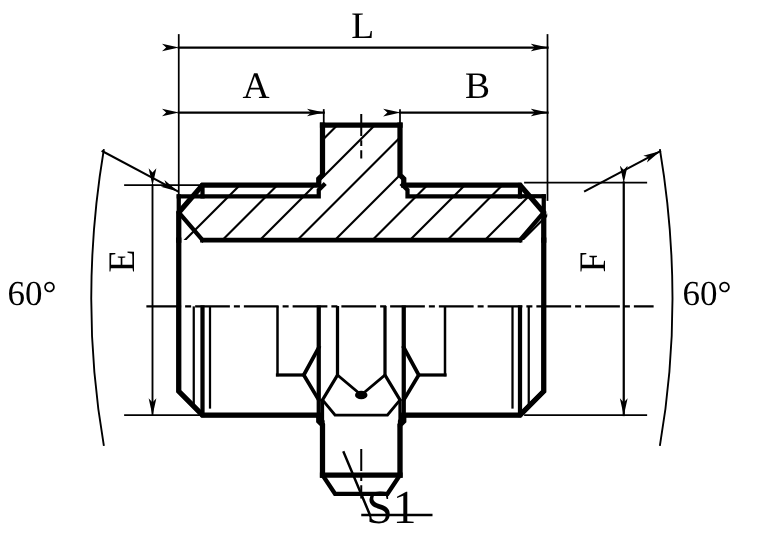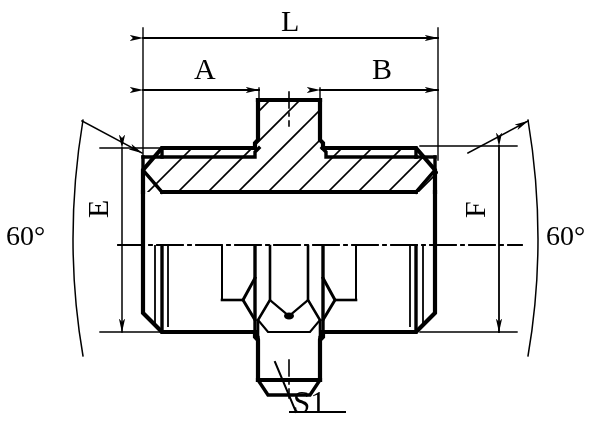--- a/index.html
+++ b/index.html
@@ -19,21 +19,21 @@
     line-height:1;
     user-select:none;
   }
   .lbl-L{left:281px;top:6px;font-size:30px;}
   .lbl-A{left:194px;top:54px;font-size:30px;}
   .lbl-B{left:372px;top:54px;font-size:30px;}
   .lbl-E{left:83px;top:218px;font-size:30px;transform:rotate(-90deg);transform-origin:left top;}
   .lbl-F{left:460px;top:218px;font-size:30px;transform:rotate(-90deg);transform-origin:left top;}
   .lbl-deg-left{left:6px;top:222px;font-size:28px;}
   .lbl-deg-right{left:546px;top:222px;font-size:28px;}
-  .lbl-S1{left:293px;top:387px;font-size:31px;}
+  .lbl-S1{left:293px;top:387px;font-size:38px;}
 </style>
 </head>
 <body>
 
 <div id="root">
 
   <svg id="dwg" viewBox="0 0 608 432">
     <defs>
       <marker id="arrR" markerWidth="14" markerHeight="8" refX="13.5" refY="4" orient="auto" markerUnits="userSpaceOnUse">
         <path d="M0,0.9 L14,4 L0,7.1 L3.4,4 Z" fill="#000"></path>

